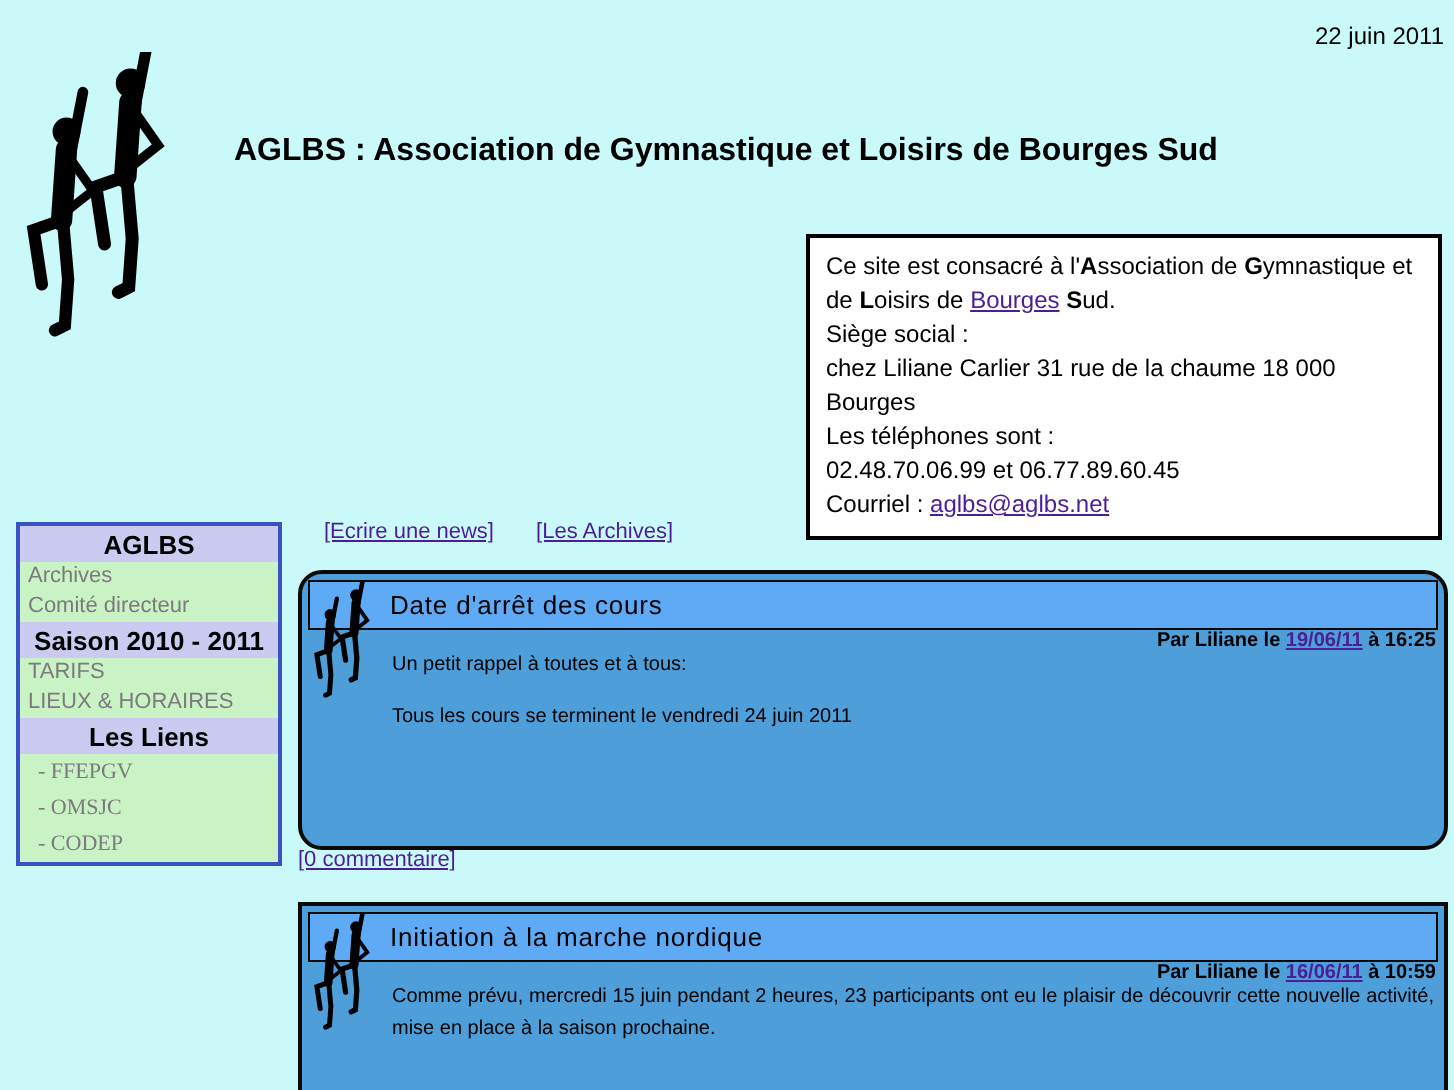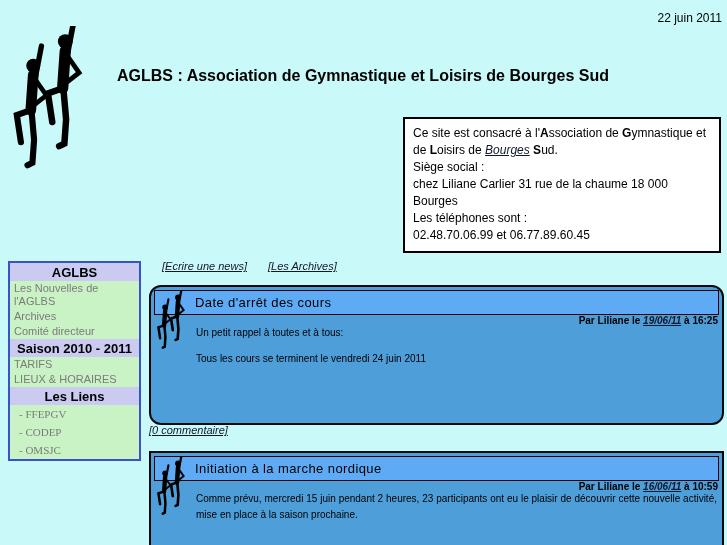--- a/index.html
+++ b/index.html
@@ -11,21 +11,21 @@
   .main-title { position:absolute; left:117px; top:67px; font-size:16px; font-weight:bold; }
 
   .big-logo { position:absolute; left:8px; top:26px; width:92px; height:147px; }
 
   .info-box {
     position:absolute; left:403px; top:117px; width:318px; box-sizing:border-box;
     background:#FFFFFF; border:2px solid #000; padding:6px 8px 7px 8px;
     font-size:12px; line-height:17px;
   }
   .b { font-weight:bold; }
-  a.lnk { color:#0f172a; text-decoration:underline; cursor:pointer;font-style:italic; }
+  a.lnk { color:#4c1d95; text-decoration:underline; cursor:pointer; }
 
   .sidebar {
     position:absolute; left:8px; top:261px; width:133px; box-sizing:border-box;
     border:2px solid #3A53C4; background:#C9F2C5;
   }
   .sb-header { background:#CBCBF2; font-weight:bold; font-size:13px; text-align:center; padding:2px 0 1px 0; }
   .sb-item { font-size:11px; color:#7B7B7B; padding:1px 4px 1px 4px; line-height:13px; cursor:pointer; }
   .sb-item.dash { padding:3px 4px 2px 9px;font-family:Liberation Serif, serif; }
 
   .toolbar { position:absolute; left:150px; top:260px; font-size:11px; }
@@ -84,34 +84,36 @@
 
   <div class="info-box">
     <div>
       <span>Ce site est consacré à l'</span><span class="b">A</span><span>ssociation de </span><span class="b">G</span><span>ymnastique et de </span><span class="b">L</span><span>oisirs de </span><a class="lnk">Bourges</a>
       <span class="b">S</span><span>ud.</span>
     </div>
     <div>Siège social :</div>
     <div>chez Liliane Carlier 31 rue de la chaume 18 000 Bourges</div>
     <div>Les téléphones sont :</div>
     <div>02.48.70.06.99 et 06.77.89.60.45</div>
+    <div>
+      <span>Courriel : </span><a class="lnk">aglbs@aglbs.net</a>
+    </div>
   </div>
 
   <div class="sidebar">
     <div class="sb-header">AGLBS</div>
-    <div class="sb-item">Les Nouvelles de l'AGLBS</div>
     <div class="sb-item">Archives</div>
     <div class="sb-item">Comité directeur</div>
     <div class="sb-header">Saison 2010 - 2011</div>
     <div class="sb-item">TARIFS</div>
     <div class="sb-item">LIEUX &amp; HORAIRES</div>
     <div class="sb-header">Les Liens</div>
     <div class="sb-item dash">- FFEPGV</div>
+    <div class="sb-item dash">- OMSJC</div>
     <div class="sb-item dash">- CODEP</div>
-    <div class="sb-item dash">- OMSJC</div>
   </div>
 
   <div class="toolbar">
     <a class="lnk">[Ecrire une news]</a>
     <a class="lnk">[Les Archives]</a>
   </div>
 
   <div class="post post-1">
     <div class="titlebar">
       <div class="titlebar-text">Date d'arrêt des cours</div>

